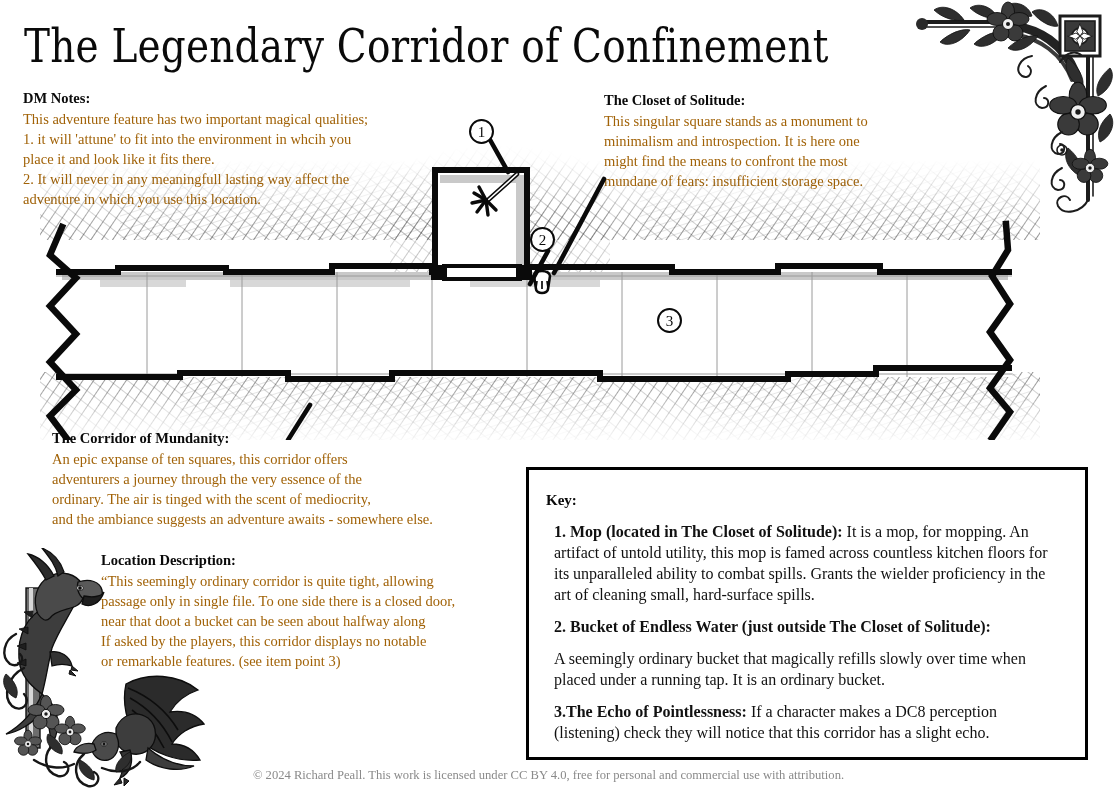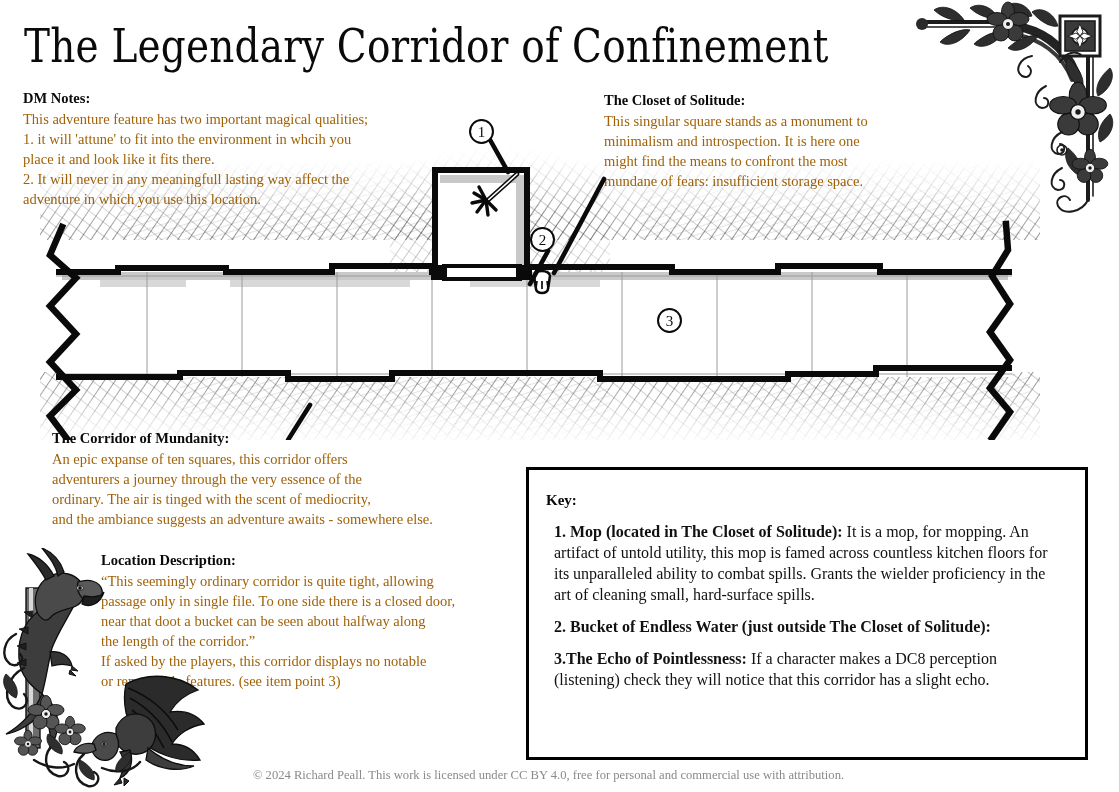--- a/index.html
+++ b/index.html
@@ -279,36 +279,38 @@
     <div class="ln">adventurers a journey through the very essence of the</div>
     <div class="ln">ordinary. The air is tinged with the scent of mediocrity,</div>
     <div class="ln">and the ambiance suggests an adventure awaits - somewhere else.</div>
   </div>
 
   <div class="block" id="location-desc">
     <div class="hd">Location Description:</div>
     <div class="ln">“This seemingly ordinary corridor is quite tight, allowing</div>
     <div class="ln">passage only in single file.  To one side there is a closed door,</div>
     <div class="ln">near that doot a bucket can be seen about halfway along</div>
-    <div class="ln">the length of the corridor.”</div>
     <div class="ln">If asked by the players, this corridor displays no notable</div>
     <div class="ln">or remarkable features. (see item point 3)</div>
   </div>
 
   <div id="key-box">
     <div class="key-title">Key:</div>
 
     <div class="key-item">
       <p><span class="lead">1. Mop (located in The Closet of Solitude):</span><span> It is a mop, for mopping. An artifact of untold utility, this mop is famed across countless kitchen floors for its unparalleled ability to combat spills. Grants the wielder proficiency in the  art of cleaning small, hard-surface spills.</span></p>
     </div>
 
     <div class="key-item">
       <p><span class="lead">2. Bucket of Endless Water (just outside The Closet of Solitude):</span></p>
     </div>
 
+    <div class="key-item">
+      <p><span>A seemingly ordinary bucket that magically refills slowly over time when placed under a running tap. It is an ordinary bucket.</span></p>
+    </div>
 
     <div class="key-item">
       <p><span class="lead">3.The Echo of Pointlessness:</span><span> If a character makes a DC8 perception (listening) check they will notice that this corridor has a slight echo.</span></p>
     </div>
   </div>
 
   <div id="corner-ornament" class="orn">
     <svg width="205" height="228" viewBox="0 0 205 228" xmlns="http://www.w3.org/2000/svg">
       <g stroke="#1c1c1c" fill="none" stroke-linecap="round">
 

